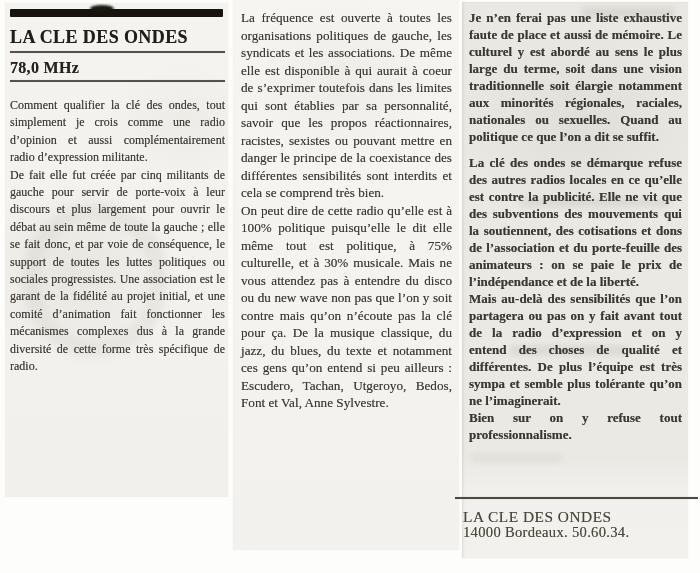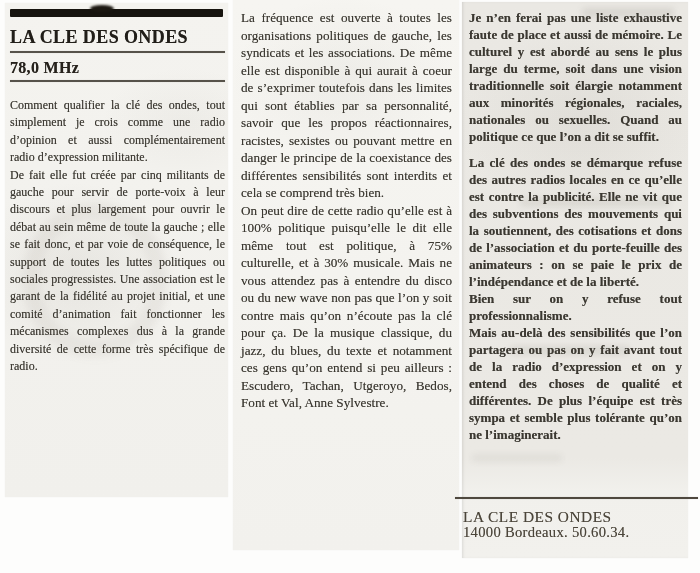--- a/index.html
+++ b/index.html
@@ -157,22 +157,22 @@
     <div class="copy">
       <p>La fréquence est ouverte à toutes les organisations politiques de gauche, les syndicats et les associations. De même elle est disponible à qui aurait à coeur de s’exprimer toutefois dans les limites qui sont établies par sa personnalité, savoir que les propos réactionnaires, racistes, sexistes ou pouvant mettre en danger le principe de la coexistance des différentes sensibilités sont interdits et cela se comprend très bien.</p>
       <p>On peut dire de cette radio qu’elle est à 100% politique puisqu’elle le dit elle même tout est politique, à 75% culturelle, et à 30% musicale. Mais ne vous attendez pas à entendre du disco ou du new wave non pas que l’on y soit contre mais qu’on n’écoute pas la clé pour ça. De la musique classique, du jazz, du blues, du texte et notamment ces gens qu’on entend si peu ailleurs : Escudero, Tachan, Utgeroyo, Bedos, Font et Val, Anne Sylvestre.</p>
     </div>
   </section>
 
   <section class="patch patch3">
     <div class="copy">
       <p class="gap-after">Je n’en ferai pas une liste exhaustive faute de place et aussi de mémoire. Le culturel y est abordé au sens le plus large du terme, soit dans une vision traditionnelle soit élargie notamment aux minorités régionales, raciales, nationales ou sexuelles. Quand au politique ce que l’on a dit se suffit.</p>
       <p>La clé des ondes se démarque refuse des autres radios locales en ce qu’elle est contre la publicité. Elle ne vit que des subventions des mouvements qui la soutiennent, des cotisations et dons de l’association et du porte-feuille des animateurs : on se paie le prix de l’indépendance et de la liberté.</p>
+      <p>Mais au-delà des sensibilités que l’on partagera ou pas on y fait avant tout de la radio d’expression et on y entend des choses de qualité et différentes. De plus l’équipe est très sympa et semble plus tolérante qu’on ne l’imaginerait.</p>
       <p>Bien sur on y refuse tout professionnalisme.</p>
-      <p>Mais au-delà des sensibilités que l’on partagera ou pas on y fait avant tout de la radio d’expression et on y entend des choses de qualité et différentes. De plus l’équipe est très sympa et semble plus tolérante qu’on ne l’imaginerait.</p>
     </div>
     <div class="smudge s1"></div>
     <div class="smudge s2"></div>
     <div class="smudge s3"></div>
     <div class="smudge s4"></div>
   </section>
 
   <footer class="contact">
     <div class="footer-rule"></div>
     <div class="line name">LA CLE DES ONDES</div>

